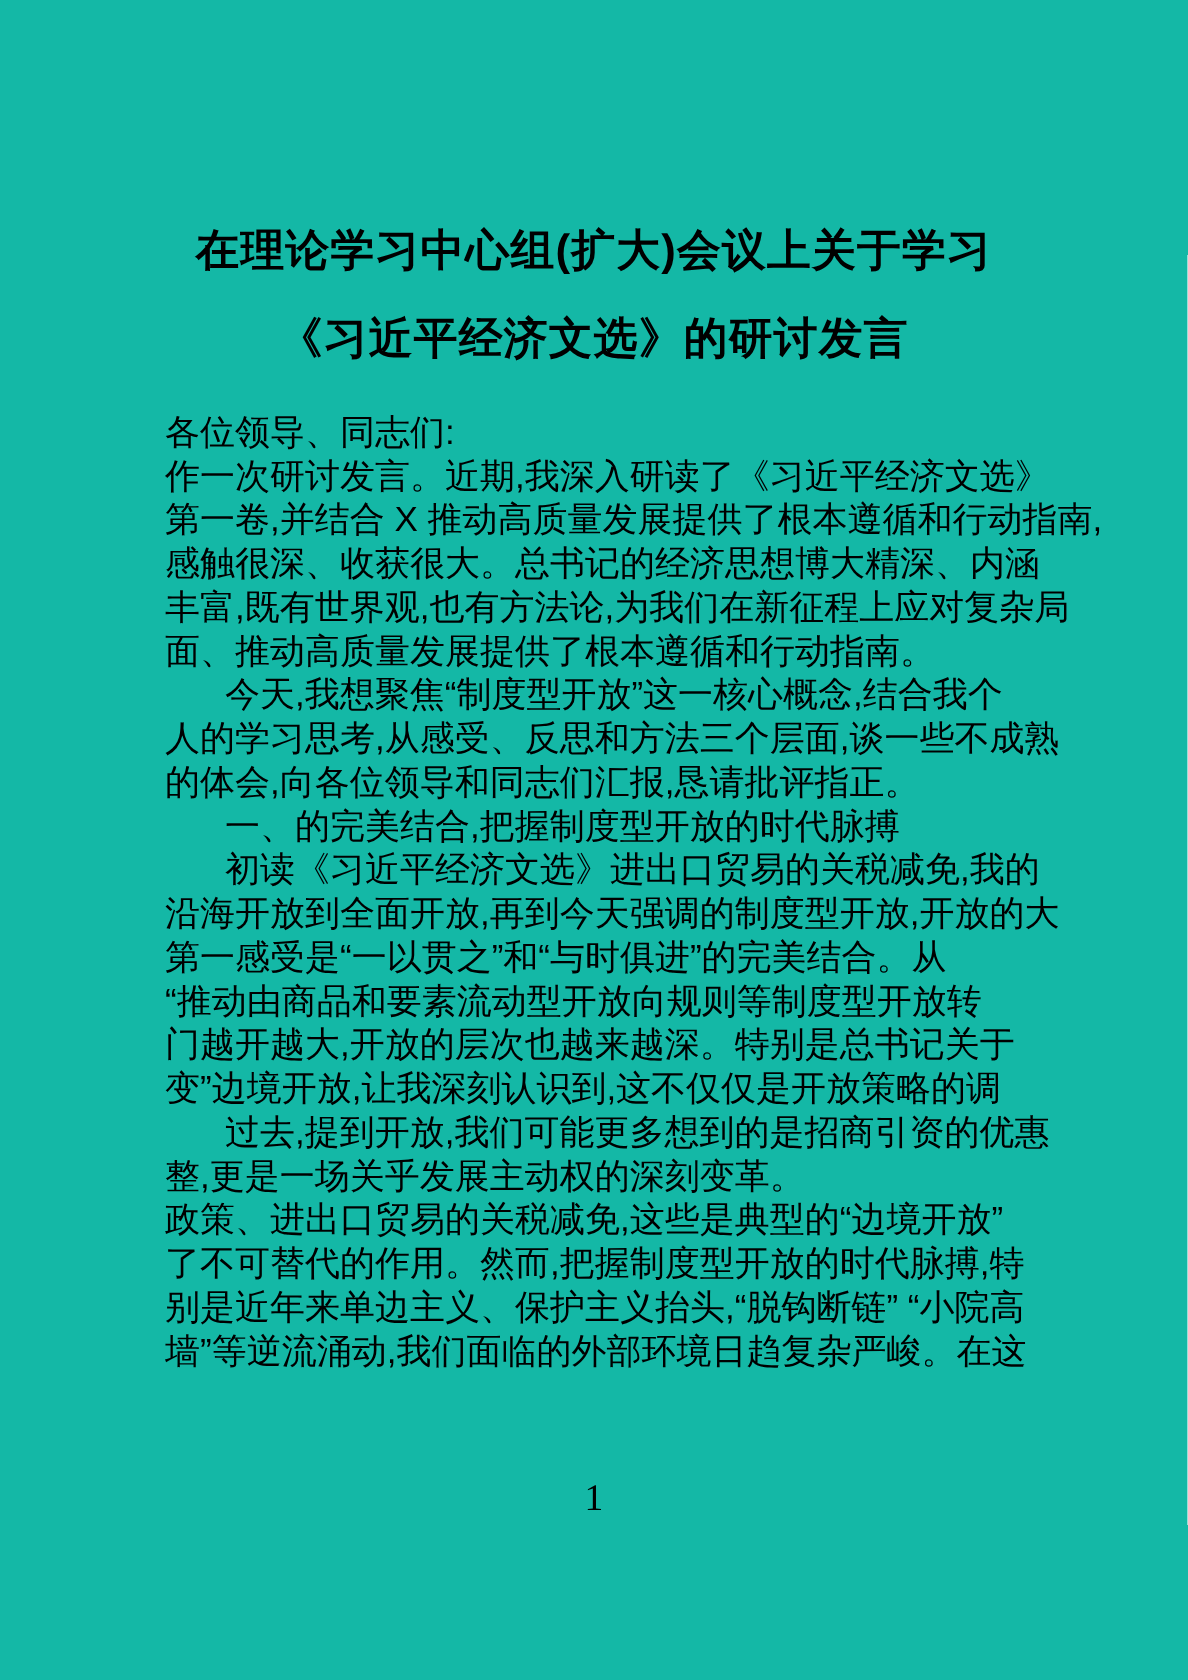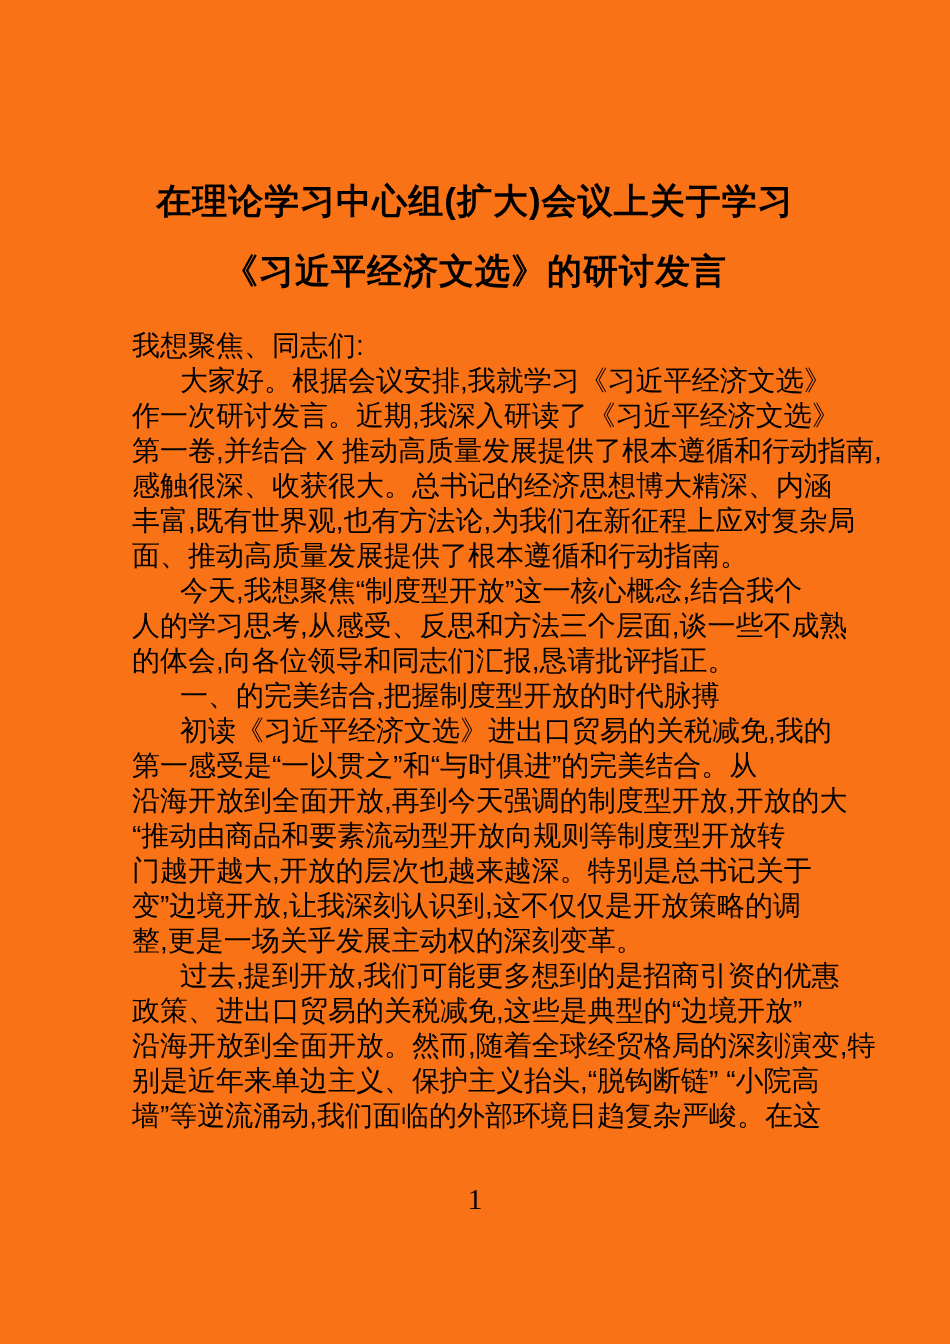--- a/index.html
+++ b/index.html
@@ -4,21 +4,21 @@
 <style>
   html, body {
     margin: 0;
     padding: 0;
     background: #ffffff;
   }
   .page {
     position: relative;
     width: 950px;
     height: 1344px;
-    background: #f97316;
+    background: #14b8a6;
     color: #000000;
     overflow: hidden;
     font-family: "Liberation Sans", sans-serif;
   }
   .doc-title {
     padding-top: 166px;
     text-align: center;
     font-size: 35px;
     line-height: 70px;
     font-weight: 700;
@@ -53,40 +53,39 @@
 <body>
 
 <div class="page">
 
   <div class="doc-title">
     <div>在理论学习中心组(扩大)会议上关于学习</div>
     <div>《习近平经济文选》的研讨发言</div>
   </div>
 
   <div class="doc-body">
-      <div class="line">我想聚焦、同志们:</div>
-      <div class="line indent">大家好。根据会议安排,我就学习《习近平经济文选》</div>
+      <div class="line">各位领导、同志们:</div>
       <div class="line">作一次研讨发言。近期,我深入研读了《习近平经济文选》</div>
       <div class="line">第一卷,并结合 X 推动高质量发展提供了根本遵循和行动指南,</div>
       <div class="line">感触很深、收获很大。总书记的经济思想博大精深、内涵</div>
       <div class="line">丰富,既有世界观,也有方法论,为我们在新征程上应对复杂局</div>
       <div class="line">面、推动高质量发展提供了根本遵循和行动指南。</div>
       <div class="line indent">今天,我想聚焦“制度型开放”这一核心概念,结合我个</div>
       <div class="line">人的学习思考,从感受、反思和方法三个层面,谈一些不成熟</div>
       <div class="line">的体会,向各位领导和同志们汇报,恳请批评指正。</div>
       <div class="line indent">一、的完美结合,把握制度型开放的时代脉搏</div>
       <div class="line indent">初读《习近平经济文选》进出口贸易的关税减免,我的</div>
+      <div class="line">沿海开放到全面开放,再到今天强调的制度型开放,开放的大</div>
       <div class="line">第一感受是“一以贯之”和“与时俱进”的完美结合。从</div>
-      <div class="line">沿海开放到全面开放,再到今天强调的制度型开放,开放的大</div>
       <div class="line">“推动由商品和要素流动型开放向规则等制度型开放转</div>
       <div class="line">门越开越大,开放的层次也越来越深。特别是总书记关于</div>
       <div class="line">变”边境开放,让我深刻认识到,这不仅仅是开放策略的调</div>
+      <div class="line indent">过去,提到开放,我们可能更多想到的是招商引资的优惠</div>
       <div class="line">整,更是一场关乎发展主动权的深刻变革。</div>
-      <div class="line indent">过去,提到开放,我们可能更多想到的是招商引资的优惠</div>
       <div class="line">政策、进出口贸易的关税减免,这些是典型的“边境开放”</div>
-      <div class="line">沿海开放到全面开放。然而,随着全球经贸格局的深刻演变,特</div>
+      <div class="line">了不可替代的作用。然而,把握制度型开放的时代脉搏,特</div>
       <div class="line">别是近年来单边主义、保护主义抬头,“脱钩断链” “小院高</div>
       <div class="line">墙”等逆流涌动,我们面临的外部环境日趋复杂严峻。在这</div>
     </div>
 
   <div class="page-number">1</div>
 
 </div>
 
 </body></html>

